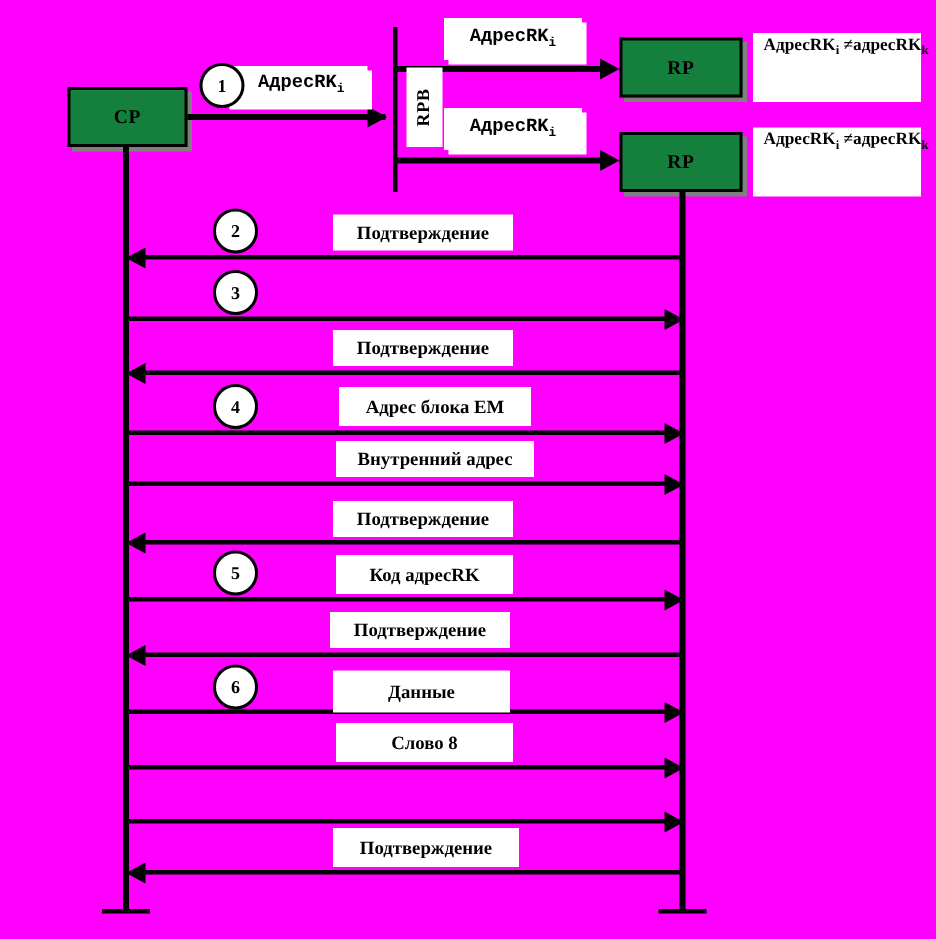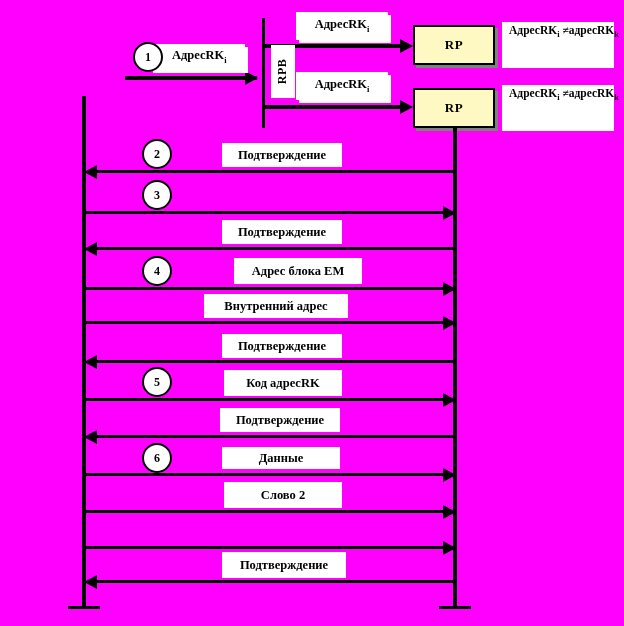--- a/index.html
+++ b/index.html
@@ -10,41 +10,41 @@
     position:relative;
     overflow:hidden;
   }
   #stage{position:absolute;left:0;top:0;width:624px;height:626px;}
 
   
   .abs{position:absolute;box-sizing:border-box;}
 
   
   .node{
-    background:#fef9c3;
+    background:#15803d;
     border:2px solid #000000;
     box-shadow:3px 3px 0 0 #808080;
     display:flex;align-items:center;justify-content:center;
     font-weight:bold;
     font-size:13px;
     color:#000000;
     letter-spacing:.5px;
   }
 
   
   .cap{
     background:#ffffff;
     display:flex;align-items:center;justify-content:center;
     font-weight:bold;
     font-size:12.5px;
     color:#000000;
     white-space:nowrap;
     line-height:1.15;
   }
-  .cap.shadow{box-shadow:3px 3px 0 0 #ffffff;}
+  .cap.shadow{box-shadow:3px 3px 0 0 #ffffff;font-family:Liberation Mono, monospace;}
 
   
   .note{
     background:#ffffff;
     display:flex;flex-direction:row;justify-content:center;
     font-weight:bold;font-size:11.5px;color:#000;
     padding-left:12px;
     line-height:1.45;
     white-space:nowrap;
   }
@@ -88,20 +88,23 @@
     border-top:7px solid transparent;
     border-bottom:7px solid transparent;
     border-right:13px solid #000000;
   }
 </style>
 </head>
 <body>
 
 <div id="stage">
 
+  <div class="abs node" style="left:45px;top:58px;width:80px;height:40px;">
+    <span>CP</span>
+  </div>
 
   <div class="abs circ" style="left:133px;top:42px;z-index:6;">
     <span>1</span>
   </div>
 
   <div class="abs cap shadow" style="left:150px;top:44px;width:95px;height:26px;justify-content:flex-start;padding-left:22px;z-index:5;">
     <span><span>АдресRK</span><sub>i</sub></span>
   </div>
 
   <div class="abs hline" style="left:125px;top:76px;width:132px;height:4px;"></div>
@@ -168,27 +171,27 @@
 
   <div class="abs cap" style="left:222px;top:220px;width:120px;height:24px;z-index:5;">
     <span>Подтверждение</span>
   </div>
   <div class="abs hline" style="left:88px;top:247px;width:367px;height:3px;"></div>
   <div class="abs arrowL" style="left:84px;top:242px;"></div>
 
   <div class="abs circ" style="left:142px;top:256px;z-index:6;">
     <span>4</span>
   </div>
-  <div class="abs cap" style="left:234px;top:258px;width:128px;height:26px;z-index:5;">
+  <div class="abs cap" style="left:226px;top:258px;width:128px;height:26px;z-index:5;">
     <span>Адрес блока ЕМ</span>
   </div>
   <div class="abs hline" style="left:84px;top:287px;width:368px;height:3px;"></div>
   <div class="abs arrowR" style="left:443px;top:282px;"></div>
 
-  <div class="abs cap" style="left:204px;top:294px;width:144px;height:24px;z-index:5;">
+  <div class="abs cap" style="left:224px;top:294px;width:132px;height:24px;z-index:5;">
     <span>Внутренний адрес</span>
   </div>
   <div class="abs hline" style="left:84px;top:321px;width:368px;height:3px;"></div>
   <div class="abs arrowR" style="left:443px;top:316px;"></div>
 
   <div class="abs cap" style="left:222px;top:334px;width:120px;height:24px;z-index:5;">
     <span>Подтверждение</span>
   </div>
   <div class="abs hline" style="left:88px;top:360px;width:367px;height:3px;"></div>
   <div class="abs arrowL" style="left:84px;top:355px;"></div>
@@ -204,28 +207,28 @@
 
   <div class="abs cap" style="left:220px;top:408px;width:120px;height:24px;z-index:5;">
     <span>Подтверждение</span>
   </div>
   <div class="abs hline" style="left:88px;top:435px;width:367px;height:3px;"></div>
   <div class="abs arrowL" style="left:84px;top:430px;"></div>
 
   <div class="abs circ" style="left:142px;top:443px;z-index:6;">
     <span>6</span>
   </div>
-  <div class="abs cap" style="left:222px;top:447px;width:118px;height:22px;z-index:5;">
+  <div class="abs cap" style="left:222px;top:447px;width:118px;height:28px;z-index:5;">
     <span>Данные</span>
   </div>
   <div class="abs hline" style="left:84px;top:473px;width:368px;height:3px;"></div>
   <div class="abs arrowR" style="left:443px;top:468px;"></div>
 
   <div class="abs cap" style="left:224px;top:482px;width:118px;height:26px;z-index:5;">
-    <span>Слово 2</span>
+    <span>Слово 8</span>
   </div>
   <div class="abs hline" style="left:84px;top:510px;width:368px;height:3px;"></div>
   <div class="abs arrowR" style="left:443px;top:505px;"></div>
 
   <div class="abs hline" style="left:84px;top:546px;width:368px;height:3px;"></div>
   <div class="abs arrowR" style="left:443px;top:541px;"></div>
 
   <div class="abs cap" style="left:222px;top:552px;width:124px;height:26px;z-index:5;">
     <span>Подтверждение</span>
   </div>

